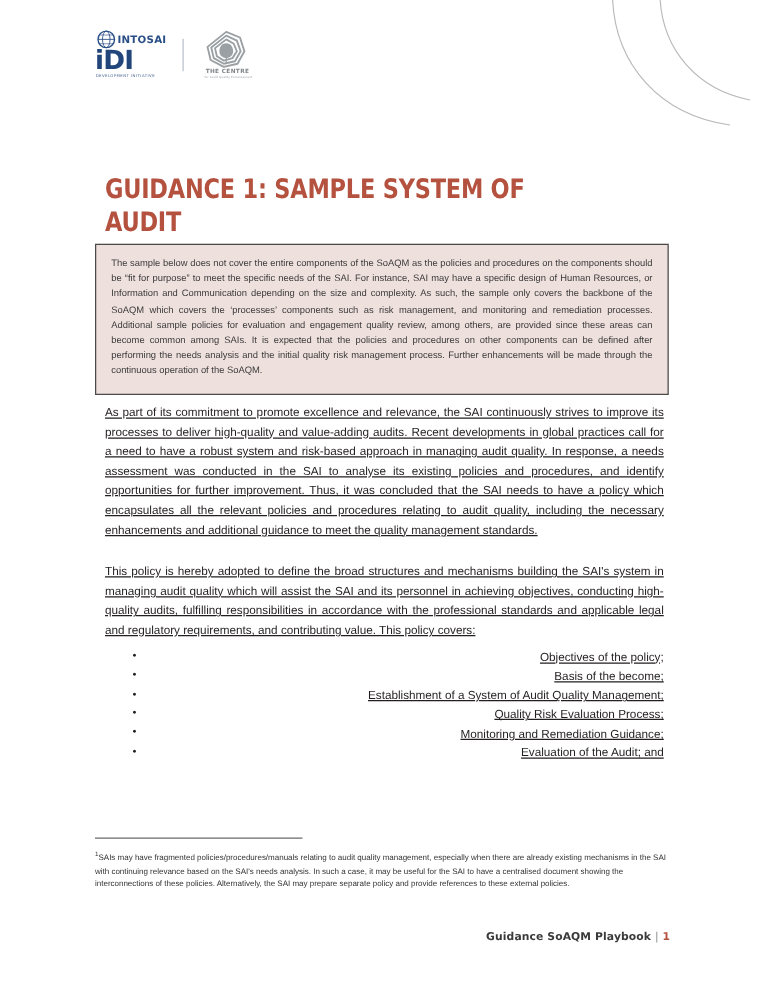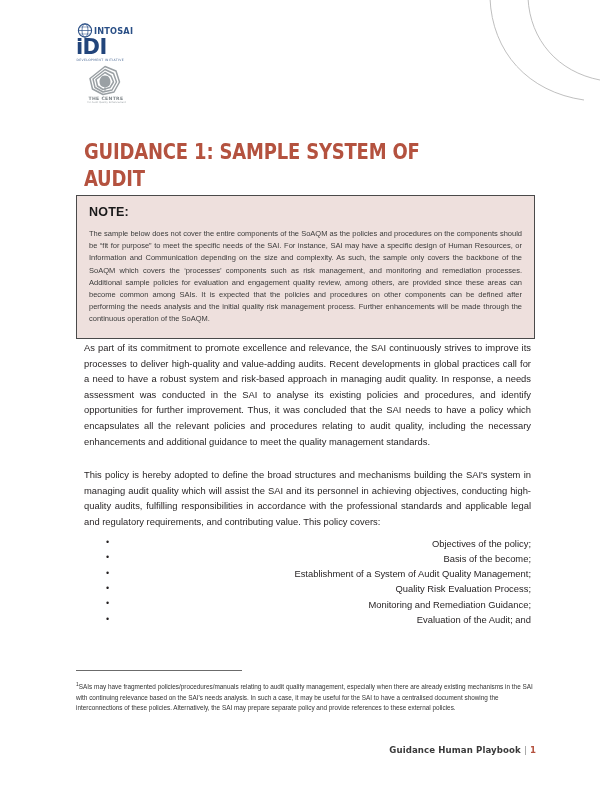--- a/index.html
+++ b/index.html
@@ -35,21 +35,20 @@
 
   
   .header {
     position: absolute;
     top: 22px;
     left: 76px;
     display: flex;
     align-items: center;
     gap: 0px;
     height: 44px;
-    flex-direction: column;
   }
   .logo-idi {
     width: 60px;
     height: 42px;
     position: relative;
   }
   .logo-divider {
     width: 1px;
     height: 26px;
     background: #b9c2cc;
@@ -109,22 +108,23 @@
     line-height: 12.2px;
     color: #3b3b3b;
     text-align: justify;
     margin: 0;
   }
 
   
   .body-wrap {
     position: absolute;
     left: 84px;
-    top: 340px;
+    top: 322px;
     width: 447px;
+    text-decoration: underline;
   }
   .para {
     font-family: "Liberation Sans", sans-serif;
     font-size: 9.4px;
     line-height: 15.6px;
     color: #231f20;
     text-align: justify;
     margin: 0 0 18px 0;
   }
 
@@ -245,21 +245,20 @@
     </div>
 
   </div>
 
   <h1 class="doc-title">
     <span>GUIDANCE 1: SAMPLE SYSTEM OF AUDIT</span><br>
     <span>QUALITY MANAGEMENT POLICY</span><span class="fn-marker">1</span>
   </h1>
 
   <div class="note-box">
-    <div class="note-title">NOTE:</div>
     <p class="note-body">The sample below does not cover the entire components of the SoAQM as the policies and procedures on the components should be “fit for purpose” to meet the specific needs of the SAI. For instance, SAI may have a specific design of Human Resources, or Information and Communication depending on the size and complexity. As such, the sample only covers the backbone of the SoAQM which covers the ‘processes’ components such as risk management, and monitoring and remediation processes. Additional sample policies for evaluation and engagement quality review, among others, are provided since these areas can become common among SAIs. It is expected that the policies and procedures on other components can be defined after performing the needs analysis and the initial quality risk management process. Further enhancements will be made through the continuous operation of the SoAQM.</p>
   </div>
 
   <div class="body-wrap">
     <p class="para">As part of its commitment to promote excellence and relevance, the SAI continuously strives to improve its processes to deliver high-quality and value-adding audits. Recent developments in global practices call for a need to have a robust system and risk-based approach in managing audit quality. In response, a needs assessment was conducted in the SAI to analyse its existing policies and procedures, and identify opportunities for further improvement. Thus, it was concluded that the SAI needs to have a policy which encapsulates all the relevant policies and procedures relating to audit quality, including the necessary enhancements and additional guidance to meet the quality management standards.</p>
     <p class="para" style="margin-bottom:6px;">This policy is hereby adopted to define the broad structures and mechanisms building the SAI's system in managing audit quality which will assist the SAI and its personnel in achieving objectives, conducting high-quality audits, fulfilling responsibilities in accordance with the professional standards and applicable legal and regulatory requirements, and contributing value. This policy covers:</p>
 
     <ul class="covers-list">
       <li>Objectives of the policy;</li>
       <li>Basis of the become;</li>
@@ -267,16 +266,16 @@
       <li>Quality Risk Evaluation Process;</li>
       <li>Monitoring and Remediation Guidance;</li>
       <li>Evaluation of the Audit; and</li>
     </ul>
   </div>
 
   <div class="footnote-rule"></div>
   <p class="footnote"><span class="fn-num">1</span><span>SAIs may have fragmented policies/procedures/manuals relating to audit quality management, especially when there are already existing mechanisms in the SAI with continuing relevance based on the SAI's needs analysis. In such a case, it may be useful for the SAI to have a centralised document showing the interconnections of these policies. Alternatively, the SAI may prepare separate policy and provide references to these external policies.</span></p>
 
   <div class="footer">
-    <span>Guidance Human Playbook</span><span class="sep">|</span><span class="page-num">1</span>
+    <span>Guidance SoAQM Playbook</span><span class="sep">|</span><span class="page-num">1</span>
   </div>
 
 </div>
 
 </body></html>

